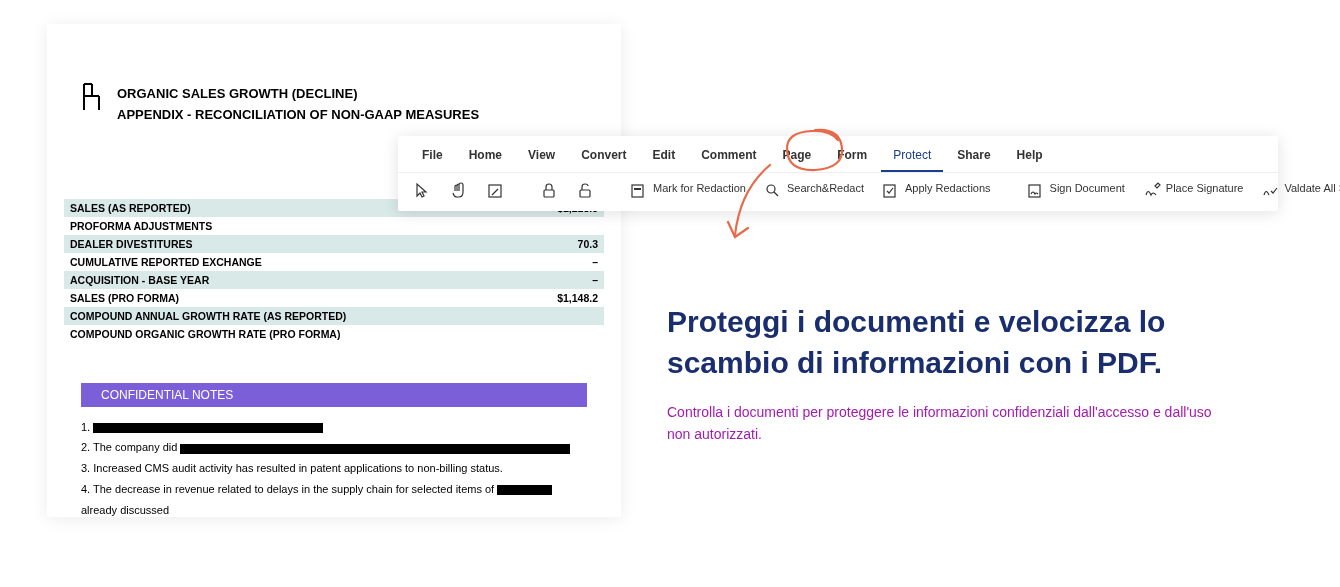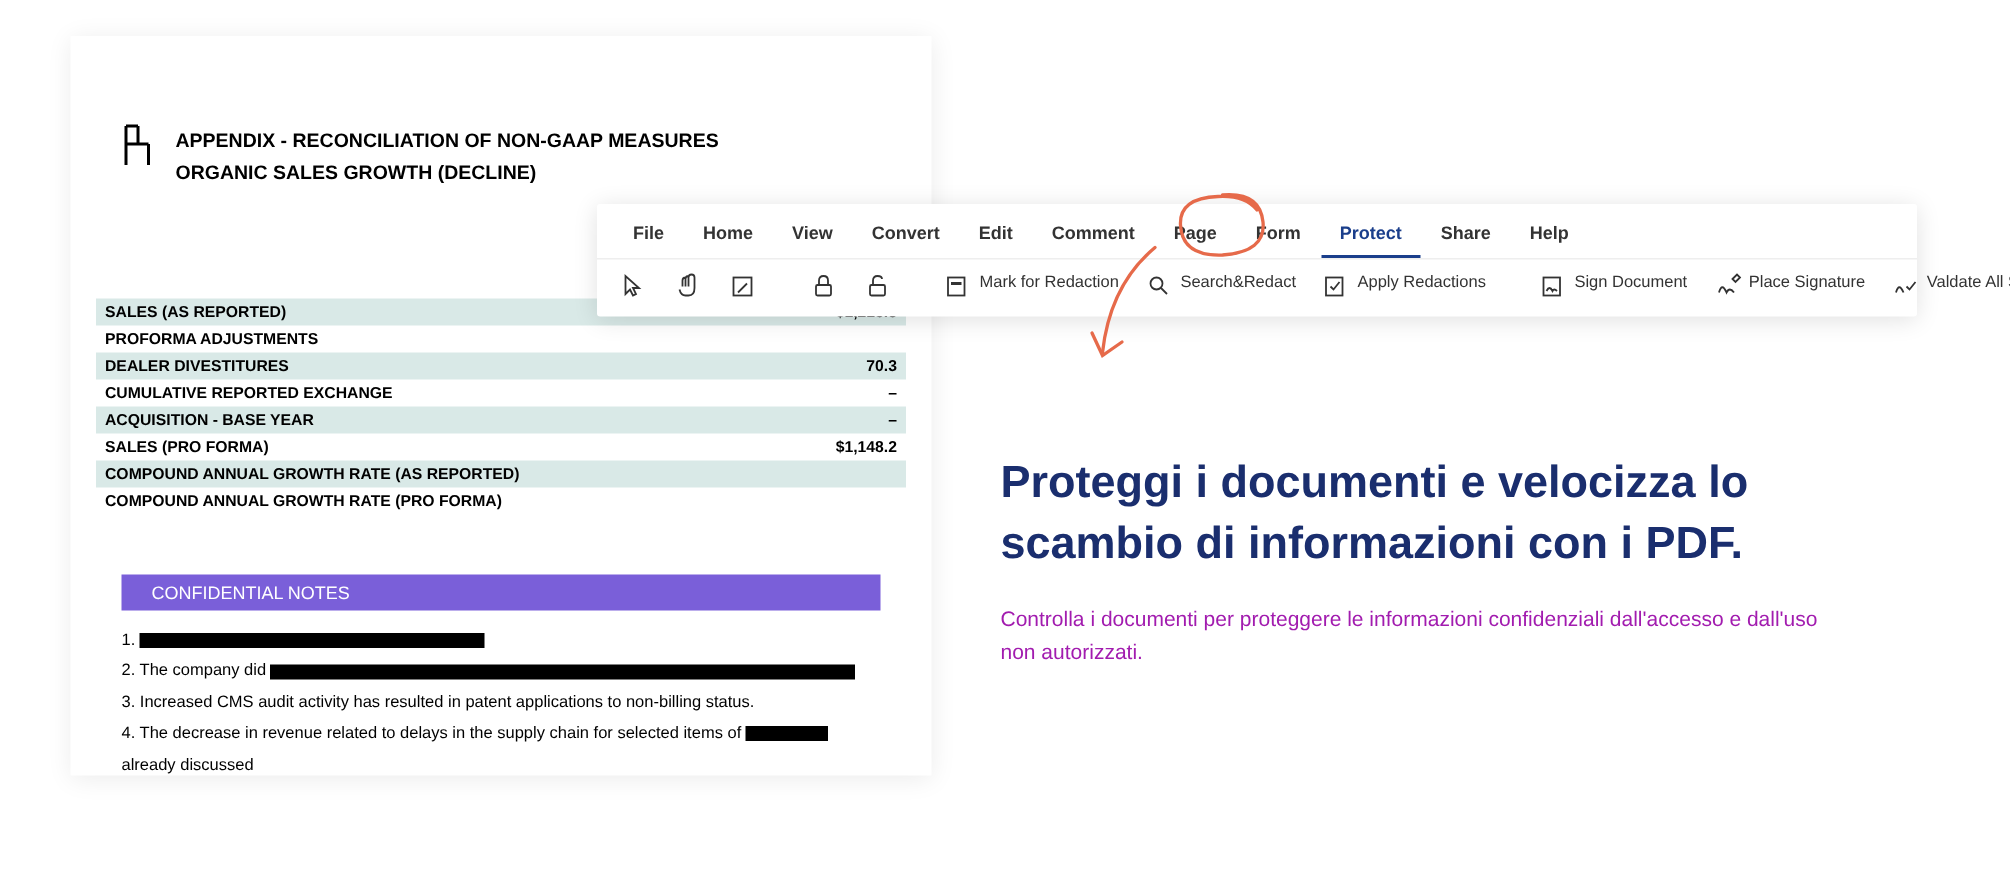--- a/index.html
+++ b/index.html
@@ -20,21 +20,21 @@
 
 .conf-notes-banner { background: #7a5fd9; color: #fff; font-weight: normal; font-size: 12px; padding: 5px 20px; margin: 40px 34px 10px 34px; }
 
 .notes-list { margin: 0 34px; font-size: 11px; line-height: 1.9; }
 .notes-list li { list-style: none; }
 .redacted { display: inline-block; background: #000; height: 10px; vertical-align: middle; }
 
 .toolbar { position: absolute; left: 398px; top: 136px; width: 880px; background: #fff; box-shadow: 0 2px 16px rgba(0,0,0,0.12); border-radius: 2px; }
 .toolbar-tabs { display: flex; gap: 2px; padding: 6px 12px 0 12px; font-size: 12px; color: #333; }
 .toolbar-tabs .tab { padding: 6px 12px 8px 12px; cursor: pointer; font-weight: bold; }
-.toolbar-tabs .tab.active { color: #1a3e8b; border-bottom: 2px solid #1a3e8b; font-weight: 700; }
+.toolbar-tabs .tab.active { color: #1a3e8b; border-bottom: 2px solid #1a3e8b; font-weight: 400; }
 
 .toolbar-actions { display: flex; align-items: center; gap: 6px; padding: 6px 10px 8px 10px; font-size: 11px; color: #333; border-top: 1px solid #eee; }
 .tool-ico { display: inline-flex; align-items: center; justify-content: center; width: 18px; height: 18px; }
 .tool-btn { display: inline-flex; align-items: flex-start; gap: 5px; padding: 3px 6px; cursor: pointer; white-space: nowrap; }
 .divider { width: 1px; height: 20px; background: #ddd; margin: 0 6px; }
 
 .circle-highlight { position: absolute; left: 782px; top: 126px; width: 66px; height: 48px; pointer-events: none; z-index: 10; }
 .arrow-highlight { position: absolute; left: 720px; top: 160px; width: 80px; height: 90px; pointer-events: none; z-index: 10; }
 
 .marketing { position: absolute; left: 667px; top: 302px; width: 560px; }
@@ -43,22 +43,22 @@
 </style>
 </head>
 <body>
 
 <div class="doc-preview">
   <div class="doc-header">
     <svg class="chair-icon" viewBox="0 0 22 30">
       <path d="M3 2 L3 28 M3 14 L18 14 M18 14 L18 28 M3 2 L11 2 M11 2 L11 14" stroke="#000" stroke-width="2" fill="none"></path>
     </svg>
     <div class="doc-titles">
+      <div>ORGANIC SALES GROWTH (DECLINE)</div>
       <div>APPENDIX - RECONCILIATION OF NON-GAAP MEASURES</div>
-      <div>ORGANIC SALES GROWTH (DECLINE)</div>
     </div>
   </div>
 
   <table class="data-table">
     <thead>
       <tr>
           <th></th>
           <th>2012</th>
         </tr>
     </thead>
@@ -85,21 +85,21 @@
         </tr>
         <tr>
           <td class="label">SALES (PRO FORMA)</td>
           <td class="val">$1,148.2</td>
         </tr>
         <tr class="row-striped">
           <td class="label">COMPOUND ANNUAL GROWTH RATE (AS REPORTED)</td>
           <td class="val"></td>
         </tr>
         <tr>
-          <td class="label">COMPOUND ANNUAL GROWTH RATE (PRO FORMA)</td>
+          <td class="label">COMPOUND ORGANIC GROWTH RATE (PRO FORMA)</td>
           <td class="val"></td>
         </tr>
       </tbody>
   </table>
 
   <div class="conf-notes-banner">CONFIDENTIAL NOTES</div>
 
   <ul class="notes-list">
     <li><span>1. </span><span class="redacted" style="width:230px"></span></li>
     <li><span>2. The company did </span><span class="redacted" style="width:390px"></span></li>

